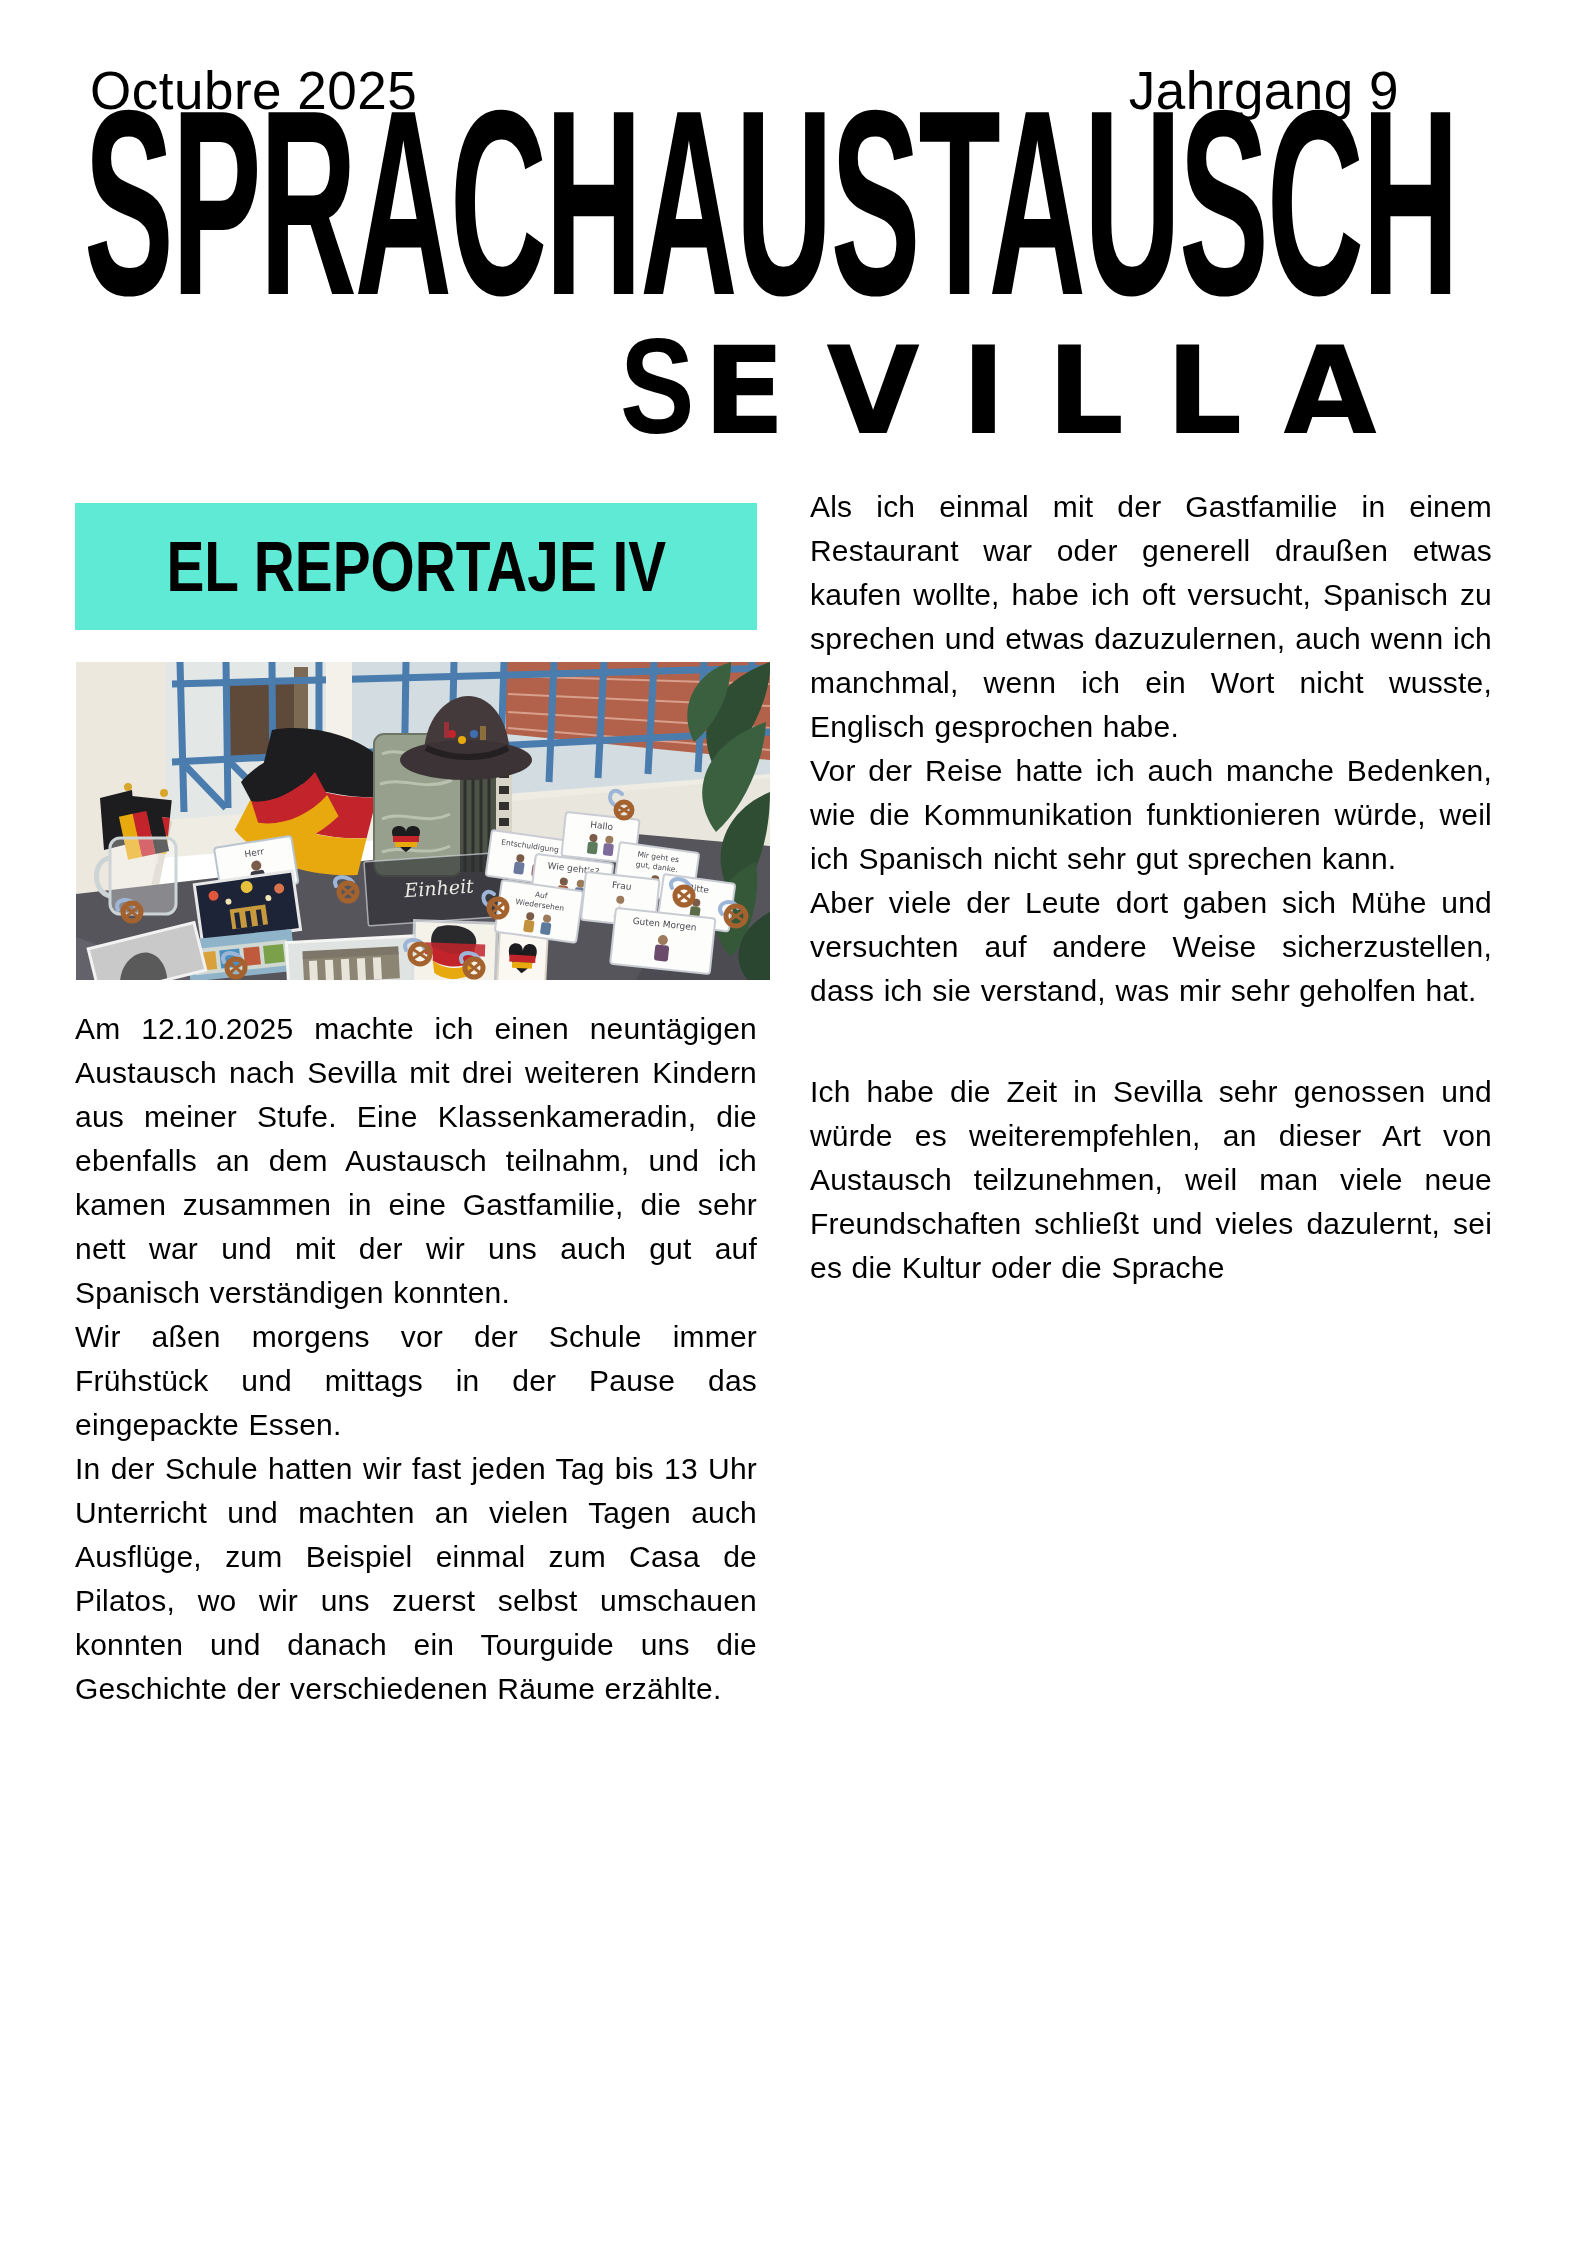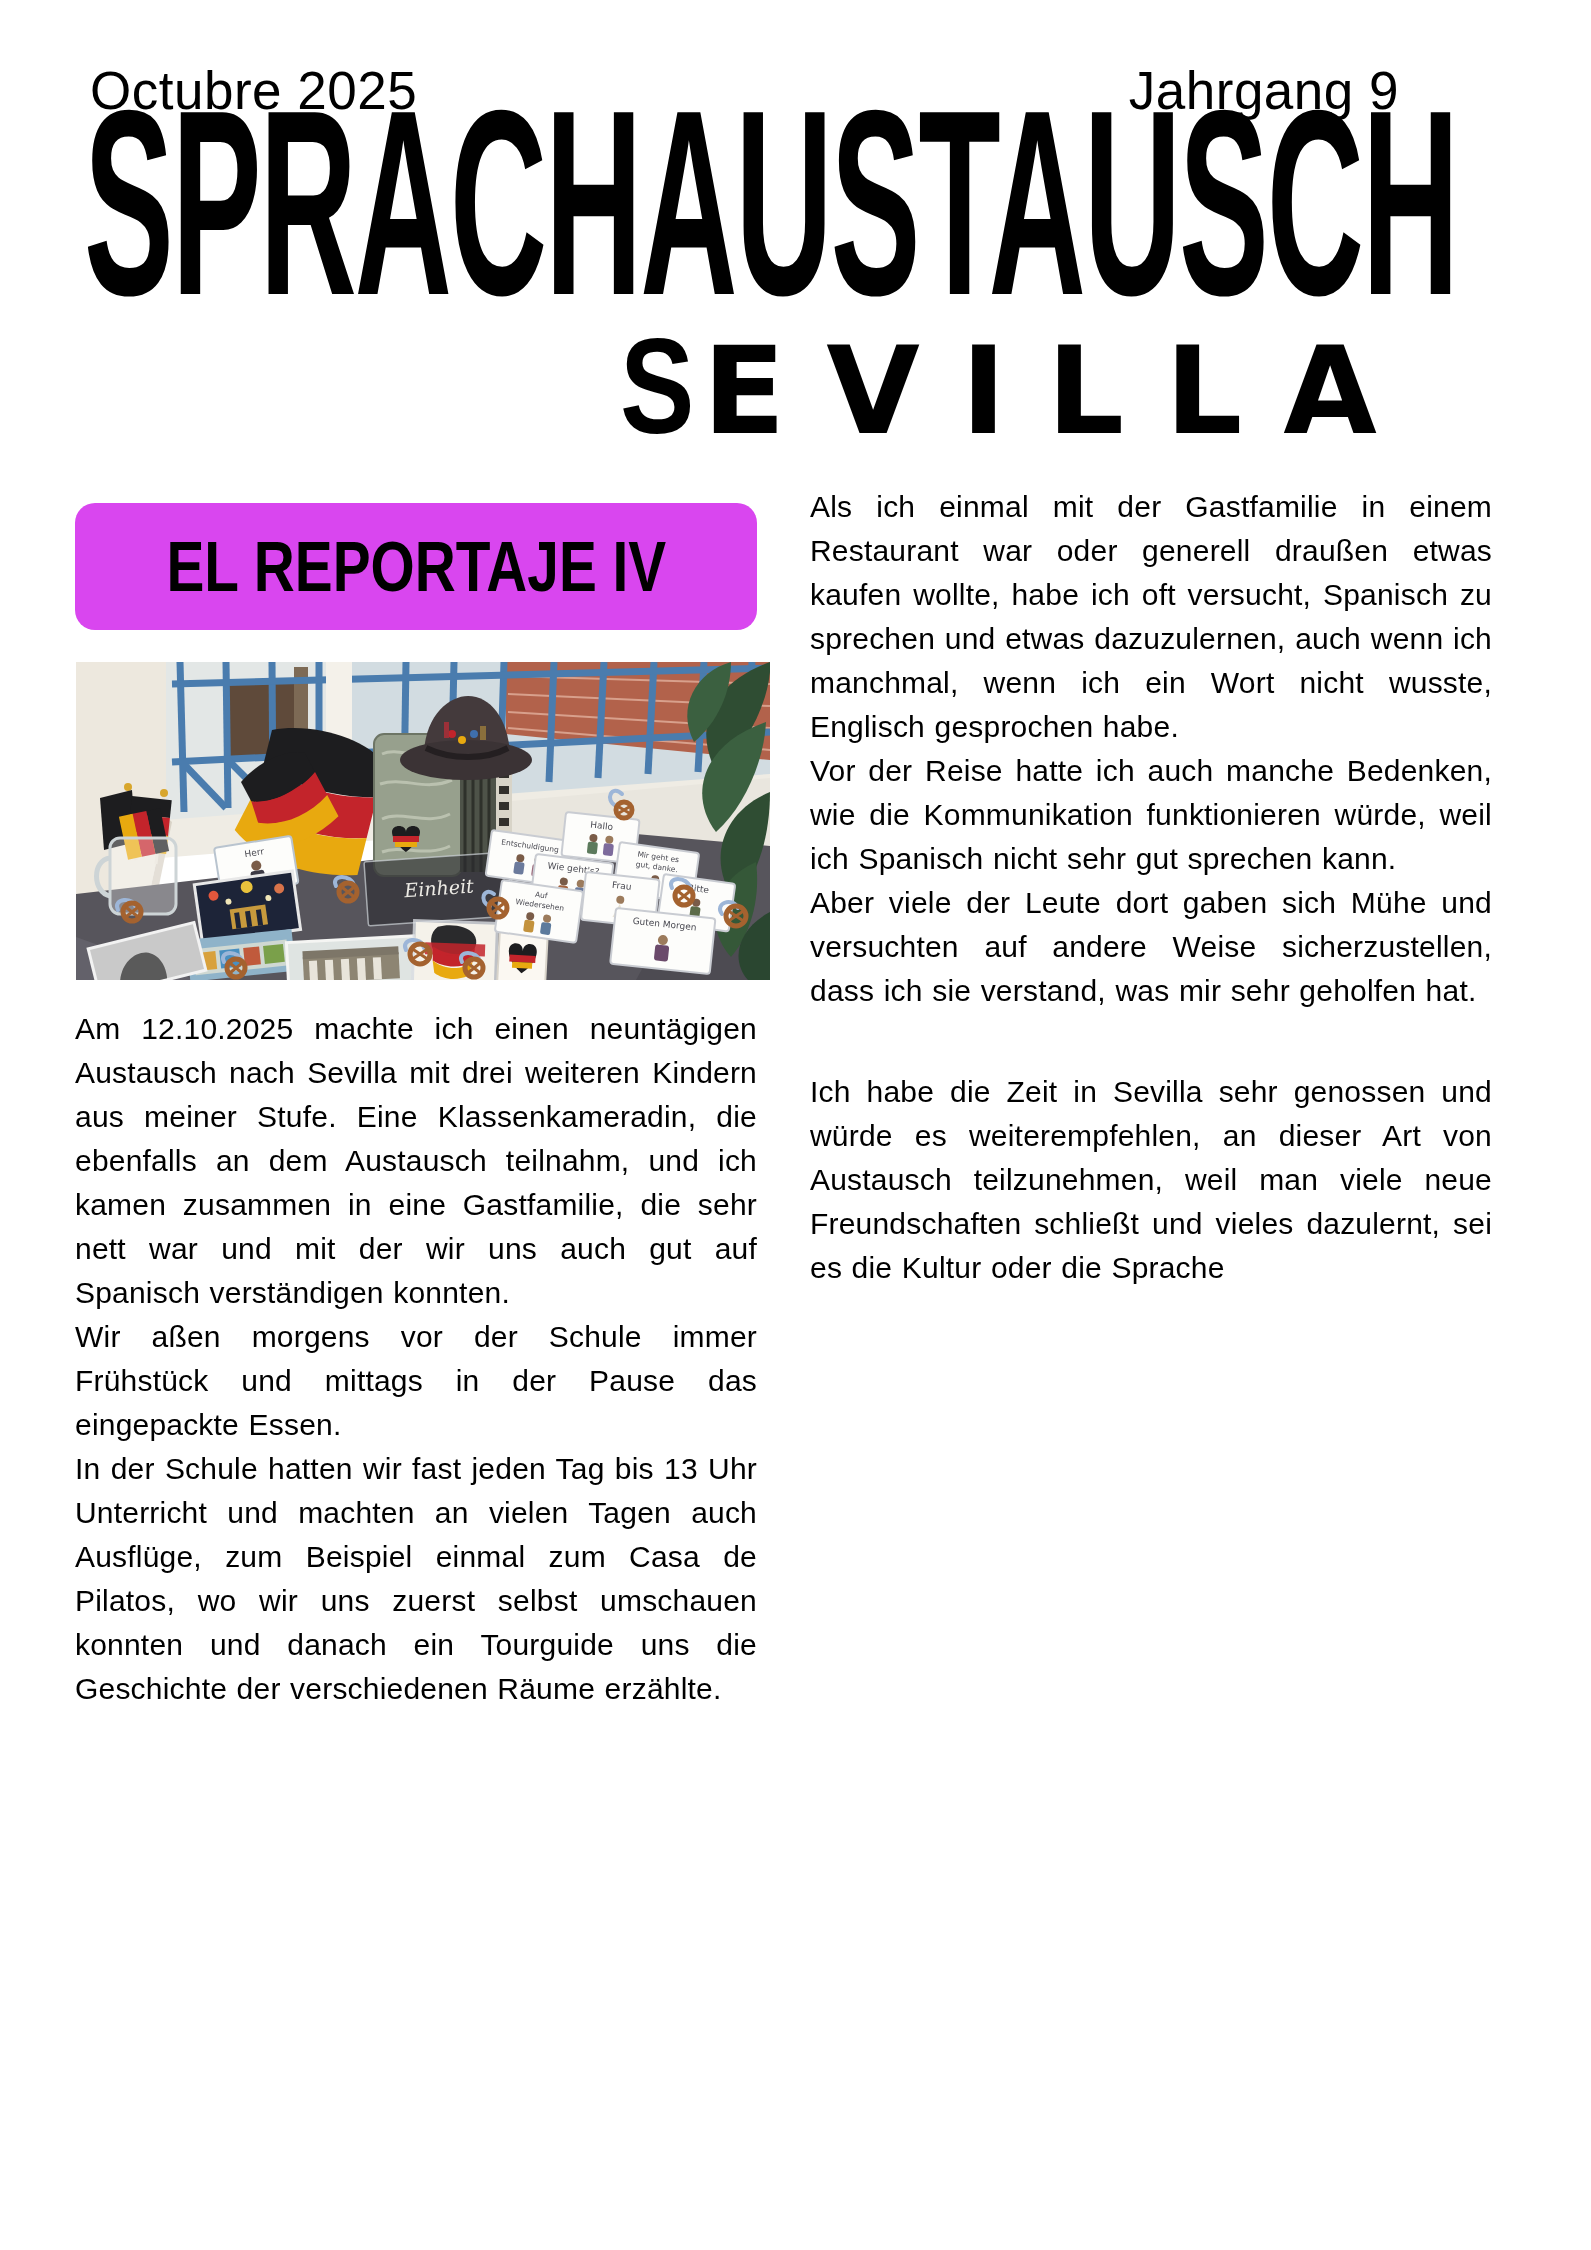--- a/index.html
+++ b/index.html
@@ -59,21 +59,21 @@
   <span>Octubre 2025</span>
   <span>Jahrgang 9</span>
 </div>
 
 <h1 class="main-title">SPRACHAUSTAUSCH</h1>
 
 <div class="subtitle">
   <span class="big-s">S</span><span class="rest">EVILLA</span>
 </div>
 
-<div class="banner" style="background:#d946ef;border-radius:20px;">
+<div class="banner" style="background:#5eead4;">
   <span>EL REPORTAJE IV</span>
 </div>
 
 <div class="photo-frame">
   <svg viewBox="0 0 694 318" preserveAspectRatio="none">
 
     <rect x="60" y="0" width="634" height="175" fill="#d2dce1"></rect>
     <rect x="60" y="0" width="210" height="160" fill="#e3e7e6"></rect>
     <rect x="148" y="22" width="70" height="75" fill="#5f4a3a"></rect>
     <rect x="218" y="5" width="14" height="90" fill="#7d6a55"></rect>

